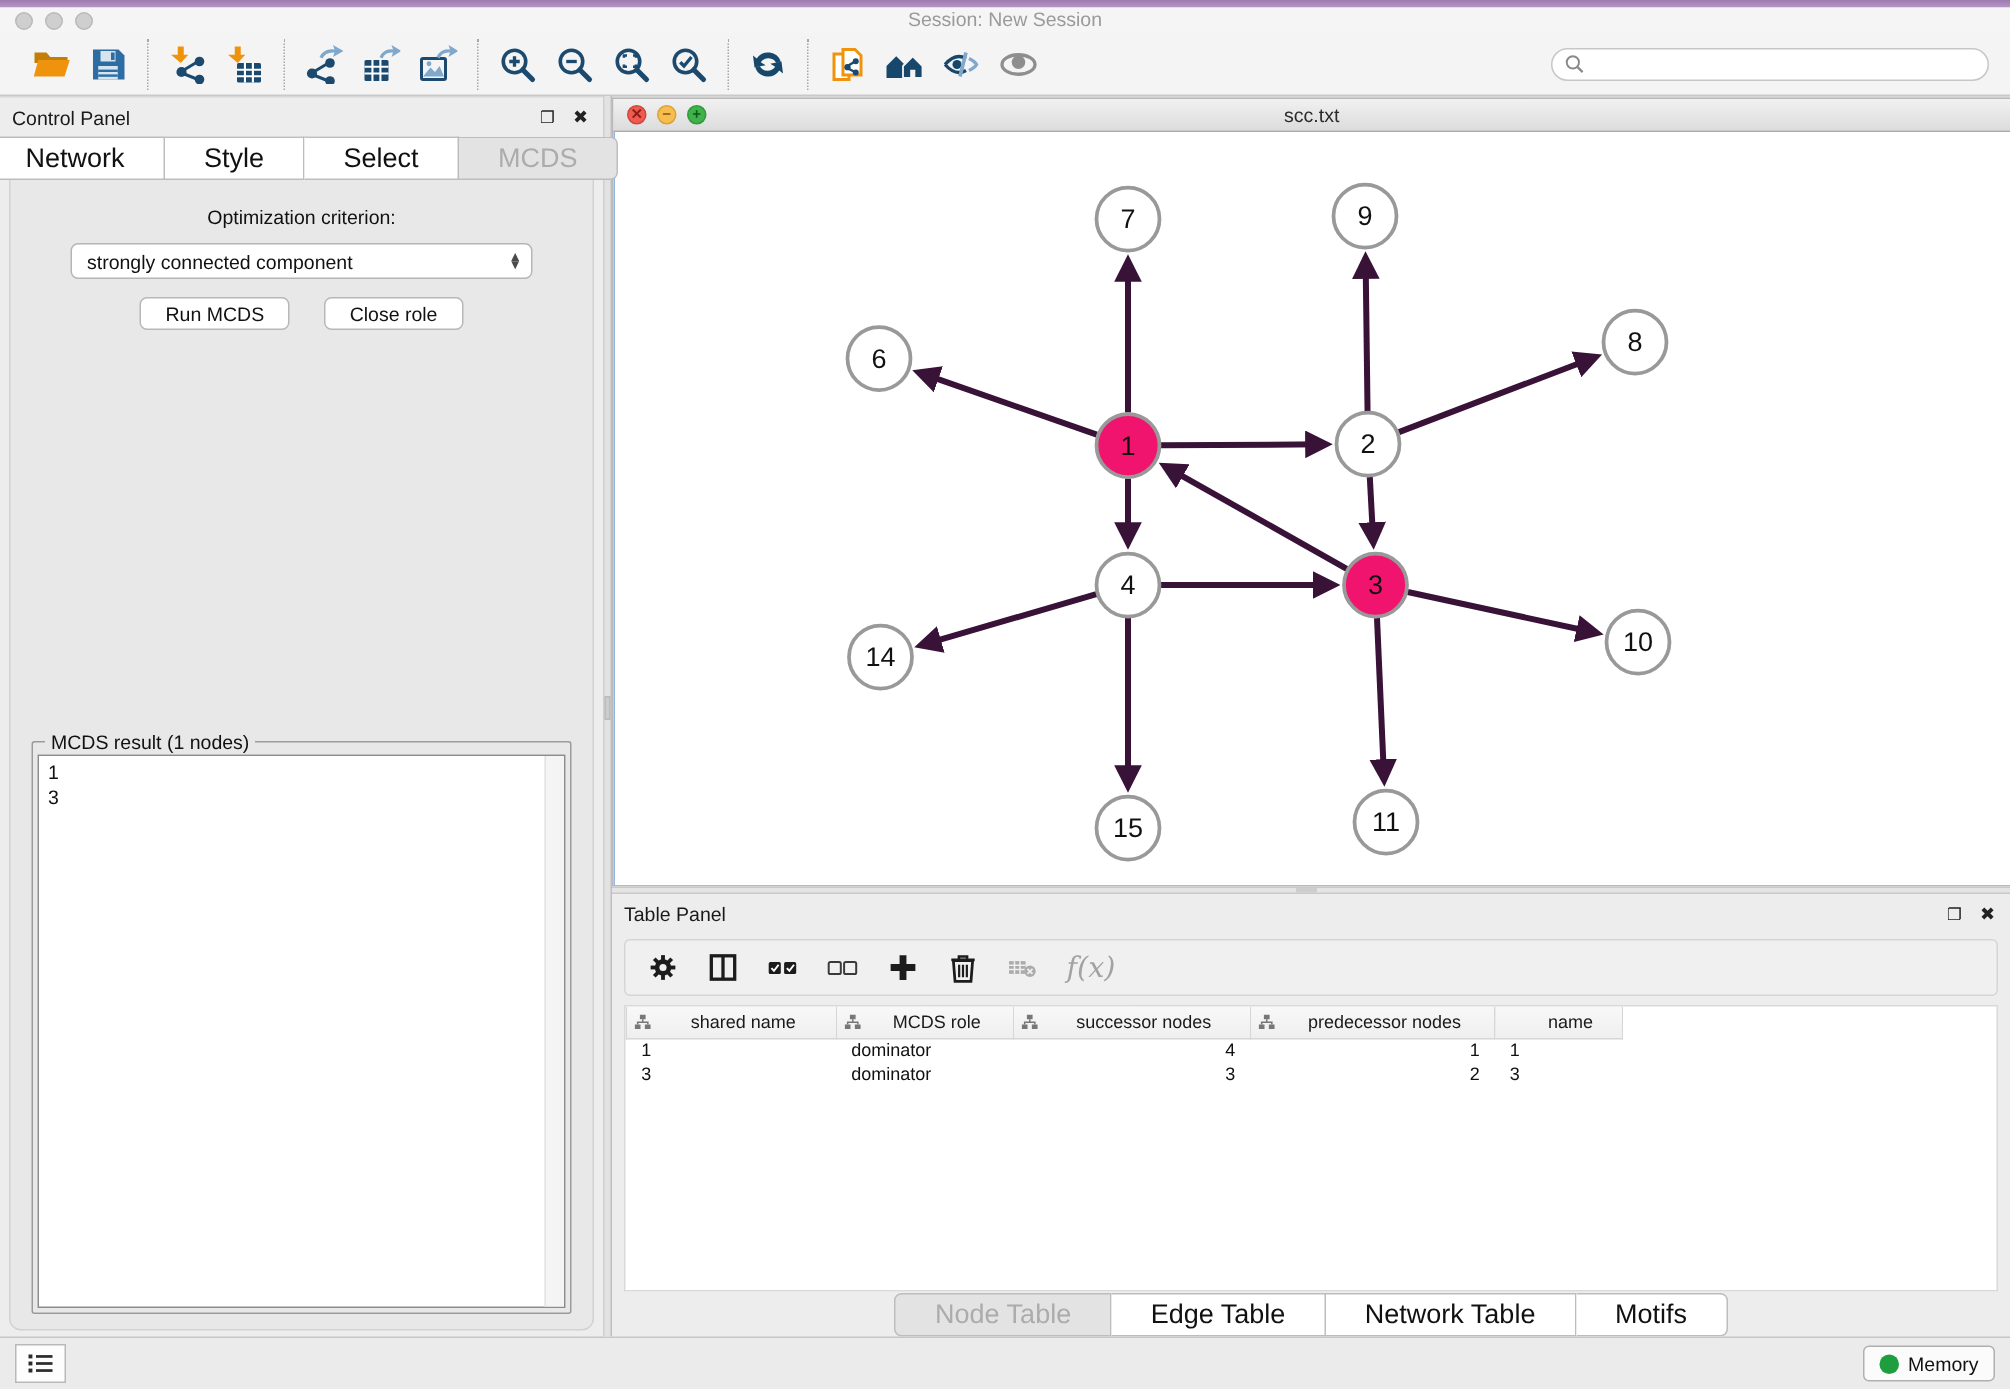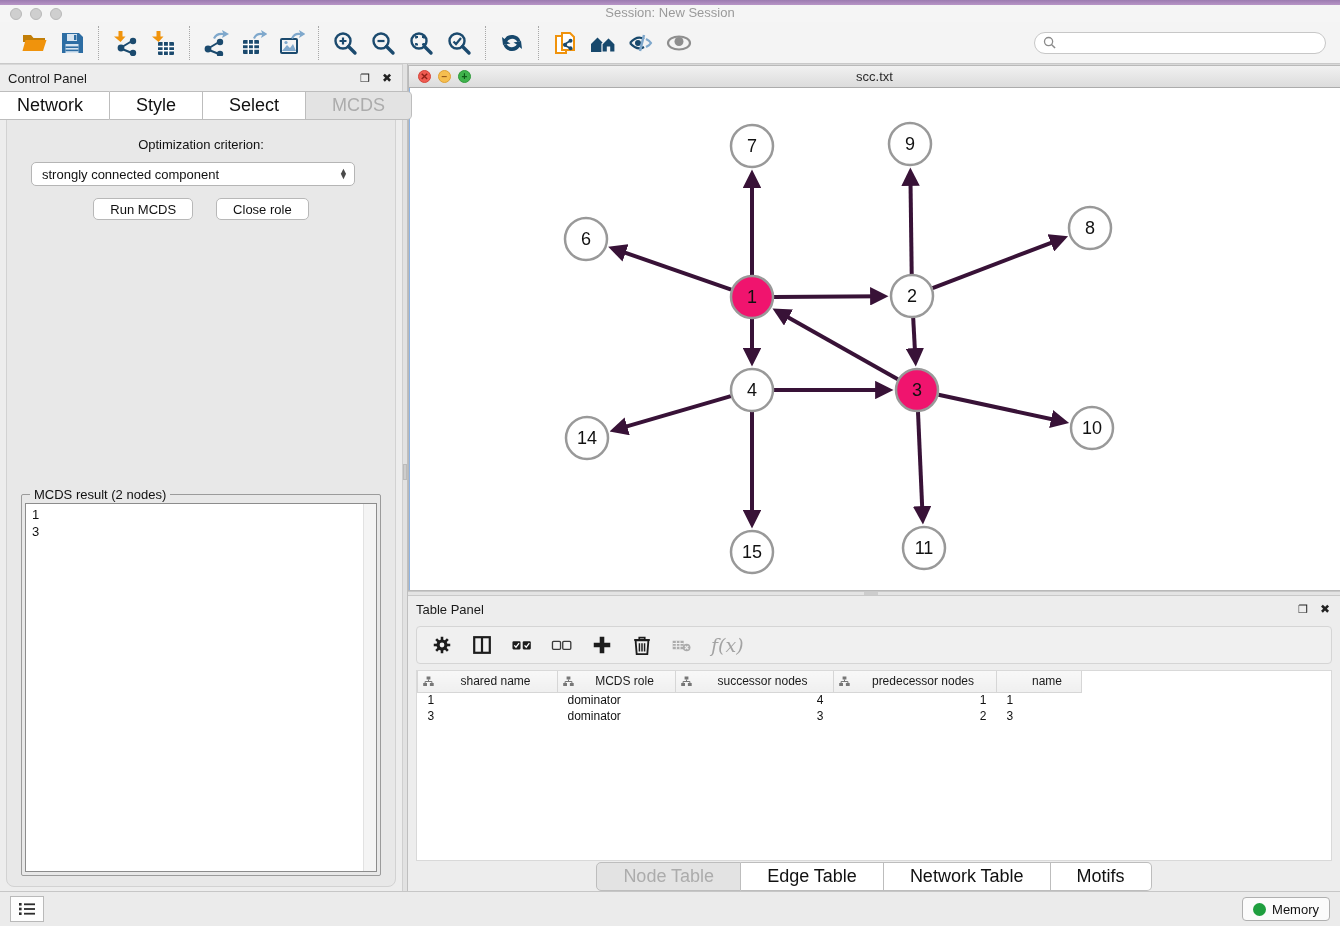--- a/index.html
+++ b/index.html
@@ -40,21 +40,21 @@
 
   .cp-tabs { display:flex; justify-content:center; position:relative; z-index:2; }
   .seg-tab { font-size:18px; padding:3px 26px; background:#FFF; border:1px solid #BDBDBD; border-left:none; color:#111; }
   .seg-tab:first-child { border-left:1px solid #BDBDBD; border-radius:5px 0 0 5px; }
   .seg-tab:last-child { border-radius:0 5px 5px 0; }
   .seg-tab.selected { background:#E3E3E3; color:#ACACAC; }
 
   .cp-content { flex:1; margin:-12px 6px 4px 6px; background:#E8E8E8; border:1px solid #D2D2D2; border-radius:8px;
     padding:26px 8px 8px 8px; display:flex; flex-direction:column; min-height:0; }
   .opt-label { text-align:center; font-size:13px; color:#111; margin-top:2px; }
-  .opt-select { margin:10px 32px 0 16px; height:24px; background:#FFF; border:1px solid #B5B5B5; border-radius:5px;
+  .opt-select { margin:10px 32px 0 32px; height:24px; background:#FFF; border:1px solid #B5B5B5; border-radius:5px;
     display:flex; align-items:center; padding:0 6px 0 10px; font-size:13px; color:#111; }
   .opt-select .sel-text { flex:1; }
   .stepper { display:flex; flex-direction:column; align-items:center; line-height:5px; color:#4A4A4A; font-size:9px; }
   .cp-buttons { display:flex; justify-content:center; gap:23px; margin-top:12px; }
   .cp-btn { height:22px; padding:0 16px; background:#FFF; border:1px solid #B8B8B8; border-radius:5px; font-size:13px; color:#111;
     font-family:"Liberation Sans",sans-serif; }
   .cp-spacer { flex:1; }
 
   .result-box { height:382px; border:1px solid #9B9B9B; border-radius:2px; margin:0 6px 2px 6px; position:relative; background:#E8E8E8; padding:8px 3px 3px 3px; }
   .result-legend { position:absolute; top:-8px; left:8px; background:#E8E8E8; padding:0 4px; font-size:13px; color:#111; }
@@ -310,21 +310,21 @@
               <span>▲</span>
               <span>▼</span>
             </span>
         </div>
         <div class="cp-buttons">
           <button class="cp-btn">Run MCDS</button>
           <button class="cp-btn">Close role</button>
         </div>
         <div class="cp-spacer"></div>
         <div class="result-box">
-          <span class="result-legend">MCDS result (2 nodes)</span>
+          <span class="result-legend">MCDS result (1 nodes)</span>
           <div class="result-inner">
             <div class="result-text" id="result-text">1
 3</div>
             <div class="result-scroll"></div>
           </div>
         </div>
       </div>
     </div>
 
     <div class="v-divider">

